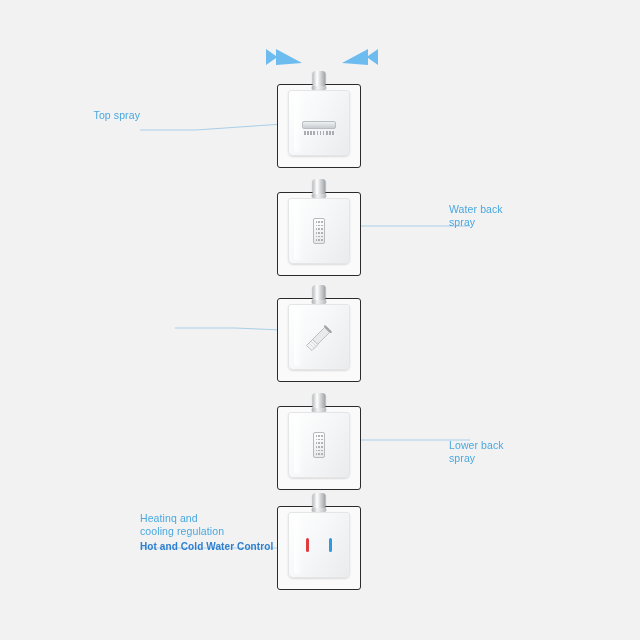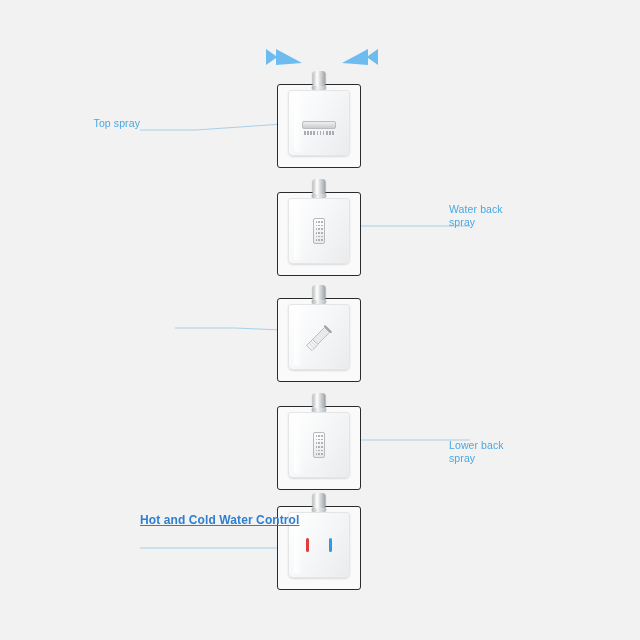--- a/index.html
+++ b/index.html
@@ -183,26 +183,25 @@
     font-size: 10.5px;
     line-height: 13px;
     white-space: pre-line;
     letter-spacing: 0.1px;
   }
   .callout.right {
     text-align: left;
   }
   .sub-label {
     color: #2e7fd0;
-    font-size: 12px;
+    font-size: 10px;
     font-weight: bold;
     line-height: 11px;
     margin-top: 3px;
     letter-spacing: 0.1px;
-    text-decoration: underline;
   }
   svg.leaders {
     position: absolute;
     left: 0;
     top: 0;
     width: 640px;
     height: 640px;
     pointer-events: none;
   }
 </style>
@@ -248,21 +247,21 @@
             <i></i>
             <i></i>
             <i></i>
             <i></i>
             <i></i>
           </div>
       </div>
     </div>
   </div>
 
-  <div class="callout" style="left:140px; top:104px; transform:translate(-100%,0); text-align:center;">
+  <div class="callout" style="left:140px; top:96px; transform:translate(-100%,0); text-align:center;">
     <span>Top spray</span>
   </div>
 
   <div class="module" style="left:277px; top:192px;">
     <div class="bracket"></div>
     <div class="knob"></div>
     <div class="panel">
       <div class="glyph glyph-strip">
         <div class="row">
             <i></i>
@@ -372,16 +371,18 @@
     <div class="knob"></div>
     <div class="panel">
       <div class="glyph glyph-temp">
         <span class="bar hot"></span>
         <span class="bar cold"></span>
       </div>
     </div>
   </div>
 
   <div class="callout" style="left:140px; top:499px;">
+    <span>Heatinq and
+cooling regulation</span>
     <div class="sub-label">Hot and Cold Water Control</div>
   </div>
 
 </div>
 
 </body></html>

